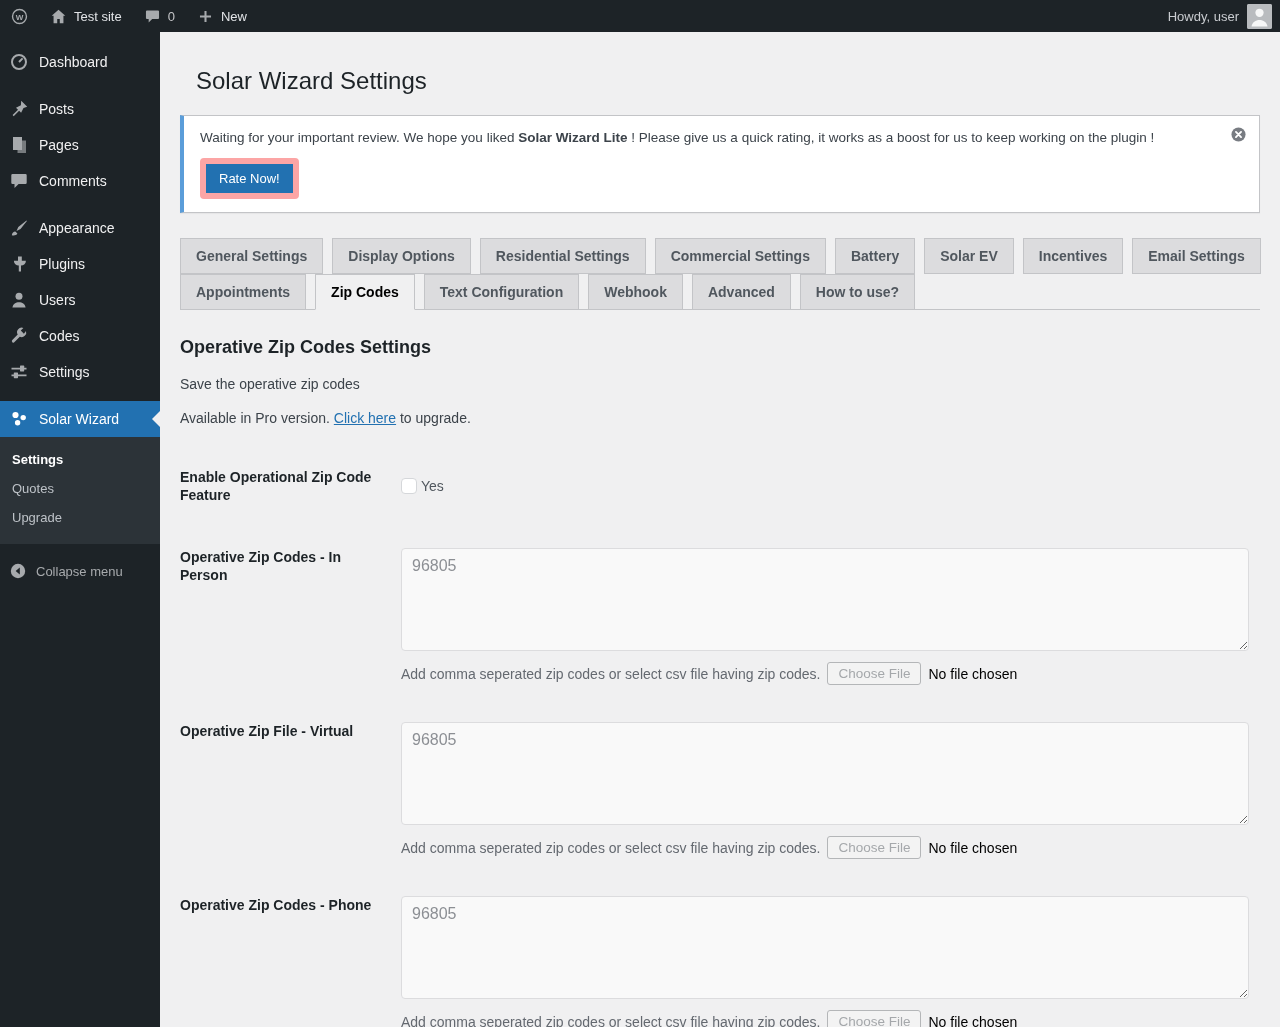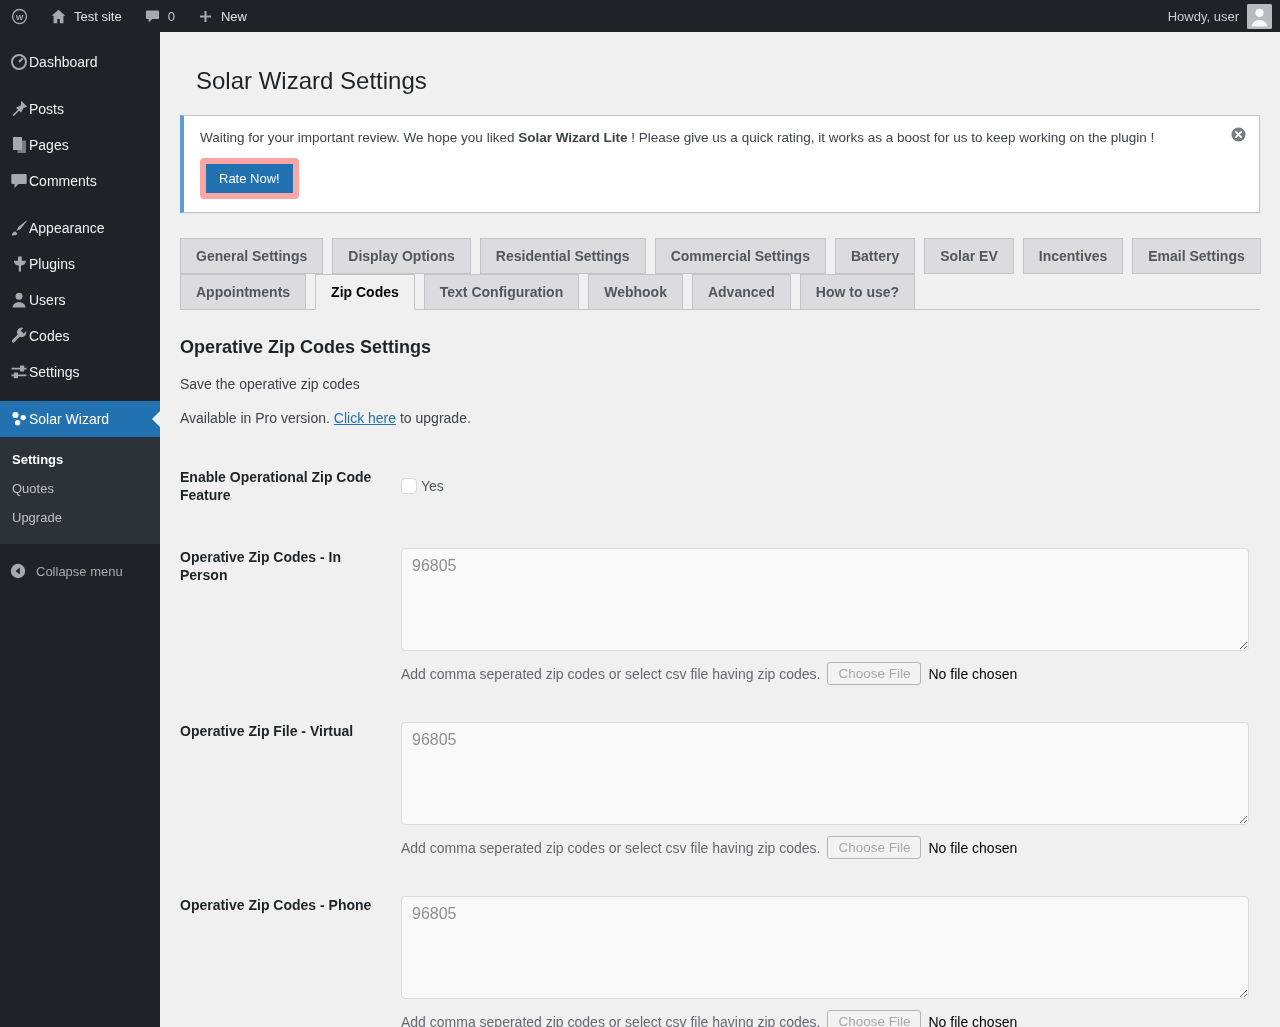--- a/index.html
+++ b/index.html
@@ -22,21 +22,21 @@
   .avatar { width:25px; height:25px; background:#b9bcbf; border-radius:2px; overflow:hidden; display:flex; }
   .avatar svg { width:100%; height:100%; }
 
   
   #sidebar {
     position:absolute; top:32px; left:0; bottom:0; width:160px;
     background:#1d2327; color:#f0f0f1; font-size:14px; z-index:10;
   }
   .menu-top-pad { height:12px; }
   .menu-sep { height:11px; }
-  .menu-item { display:flex; align-items:center; padding:8px 8px 8px 9px; cursor:pointer; }
+  .menu-item { display:flex; align-items:center; gap:10px; padding:8px 8px 8px 9px; cursor:pointer; }
   .mi-icon { width:20px; height:20px; color:#a7aaad; flex:none; display:flex; }
   .mi-icon svg { width:100%; height:100%; }
   .sw-item { background:#2271b1; color:#fff; position:relative; }
   .sw-item .mi-icon { color:#fff; }
   .sw-arrow {
     position:absolute; right:0; top:50%; margin-top:-8px; width:0; height:0;
     border-top:8px solid transparent; border-bottom:8px solid transparent;
     border-right:8px solid #f0f0f1;
   }
   .submenu { background:#2c3338; padding:8px 0 12px; }

